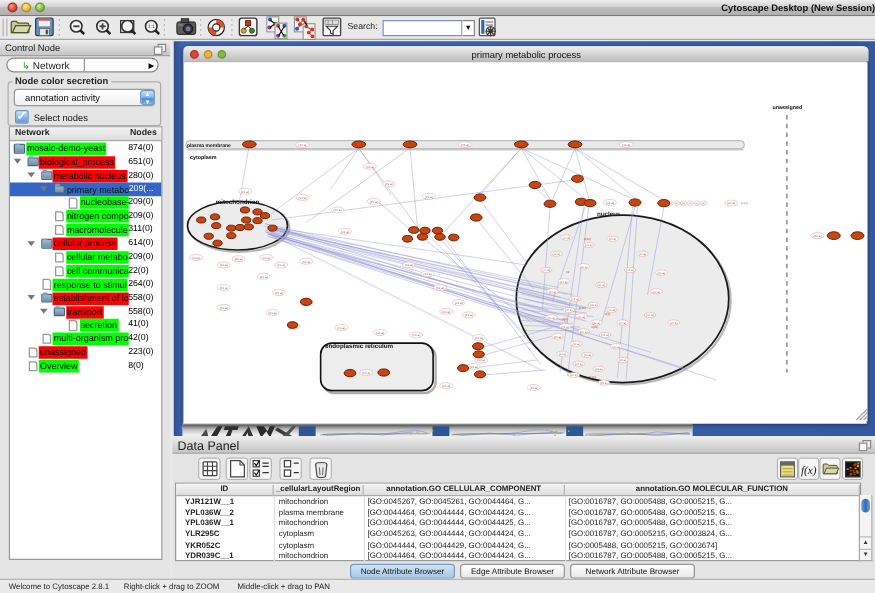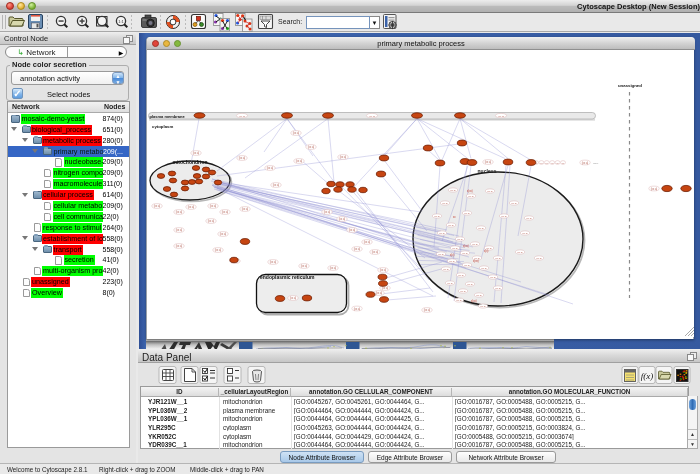--- a/index.html
+++ b/index.html
@@ -33,21 +33,21 @@
 #cptabs { left:5px; top:14px; width:122px; height:12px; border:1px solid #8a8a8a; border-radius:6px; background:#fdfdfd; overflow:hidden; display:flex; }
 .seg { height:100%; font-size:8px; line-height:11px; text-align:center; color:#222; }
 #seg1 { width:63px; border-right:1px solid #999; }
 #seg2 { width:49px; background:linear-gradient(#cfe3f7,#8fbdec 50%,#5f9bdd 52%,#7fb0e6); font-weight:bold; color:#123; border-right:1px solid #999;margin-top:48px;}
 #seg3 { width:10px; font-size:6px; color:#000; line-height:12px;}
 #groupbox { left:6px; top:33px; width:123px; height:36px; border:1px solid #adadad; border-radius:3px; }
 #grouplbl { left:10px; top:28px; font-size:7.5px; font-weight:bold; color:#222; background:#e4e4e4; padding:0 2px;}
 #combo { left:11px; top:39px; width:113px; height:14px; background:linear-gradient(#fff,#f0f0f0); border:1px solid #9a9a9a; border-radius:3px; font-size:7.5px; line-height:13px; padding-left:8px; color:#111;}
 #combobtn { left:112px; top:40px; width:12px; height:12px; border-radius:3px; background:linear-gradient(#cfe5fa,#7db2e8 50%,#4a8ad8 52%,#74a9e2); border:1px solid #7a99c0; color:#fff; font-size:5px; text-align:center; line-height:6px;}
 #cbx { left:12px; top:56px; width:11px; height:11px; border-radius:2px; background:linear-gradient(#d5e9fb,#7db2e8 60%,#5f9cdd); border:1px solid #6f94bd; color:#103; font-size:10px; line-height:10px; text-align:center; font-weight:bold; color:#fff;}
-#cbxlbl { left:27px; top:58px; font-size:7.5px; color:#111;margin-left:20px; }
+#cbxlbl { left:27px; top:58px; font-size:7.5px; color:#111; }
 #treepanel { left:7px; top:69px; width:123px; height:347px; background:#fff; border:1px solid #9a9a9a; }
 #treehdr { left:0; top:0; width:121px; height:11px; background:linear-gradient(#f2f2f2,#ddd); border-bottom:1px solid #aaa; }
 #treehdr .h1 { position:absolute; left:4px; top:1px; font-size:7px; font-weight:bold; color:#222;}
 #treehdr .h2 { position:absolute; left:96px; top:0.5px; font-size:7px; font-weight:bold; color:#222;}
 #treerows { left:0; top:11.5px; width:121px; }
 .trow { position:relative; width:121px; height:10.9px; font-size:7.2px; white-space:nowrap; }
 .trow .nm { position:absolute; top:0.4px; line-height:10px; color:#000; padding:0 1px; overflow:hidden; }
 .trow .nd { position:absolute; top:0.4px; line-height:10px; color:#000; font-size:7px;}
 .gbg { background:#00e13b; background:#0f0; }
 .rbg { background:#f00; }
@@ -231,21 +231,21 @@
         </div>
 <div class="trow" style="">
           <span class="tri" style="left:3px"></span>
           <span class="fold" style="left:13.5px"></span>
           <span class="nm rbg" style="left:23.0px;max-width:71.5px;">biological_process</span>
           <span class="nd" style="left:94.5px;">651(0)</span>
         </div>
 <div class="trow" style="">
           <span class="tri" style="left:13.5px"></span>
           <span class="fold" style="left:24.5px"></span>
-          <span class="nm rbg" style="left:34.0px;max-width:60.5px;">metabolic process</span>
+          <span class="nm rbg" style="left:34.0px;max-width:60.5px;">metabolic nucleus</span>
           <span class="nd" style="left:94.5px;">280(0)</span>
         </div>
 <div class="trow" style="background:#3566c5;">
           <span class="tri" style="left:24px"></span>
           <span class="fold" style="left:35px"></span>
           <span class="nm " style="left:44.5px;max-width:50.0px;color:#0b1b0b;">primary metabo</span>
           <span class="nd" style="left:95px;color:#fff;">209(...</span>
         </div>
 <div class="trow" style="">
           <span class="file" style="left:47px"></span>

